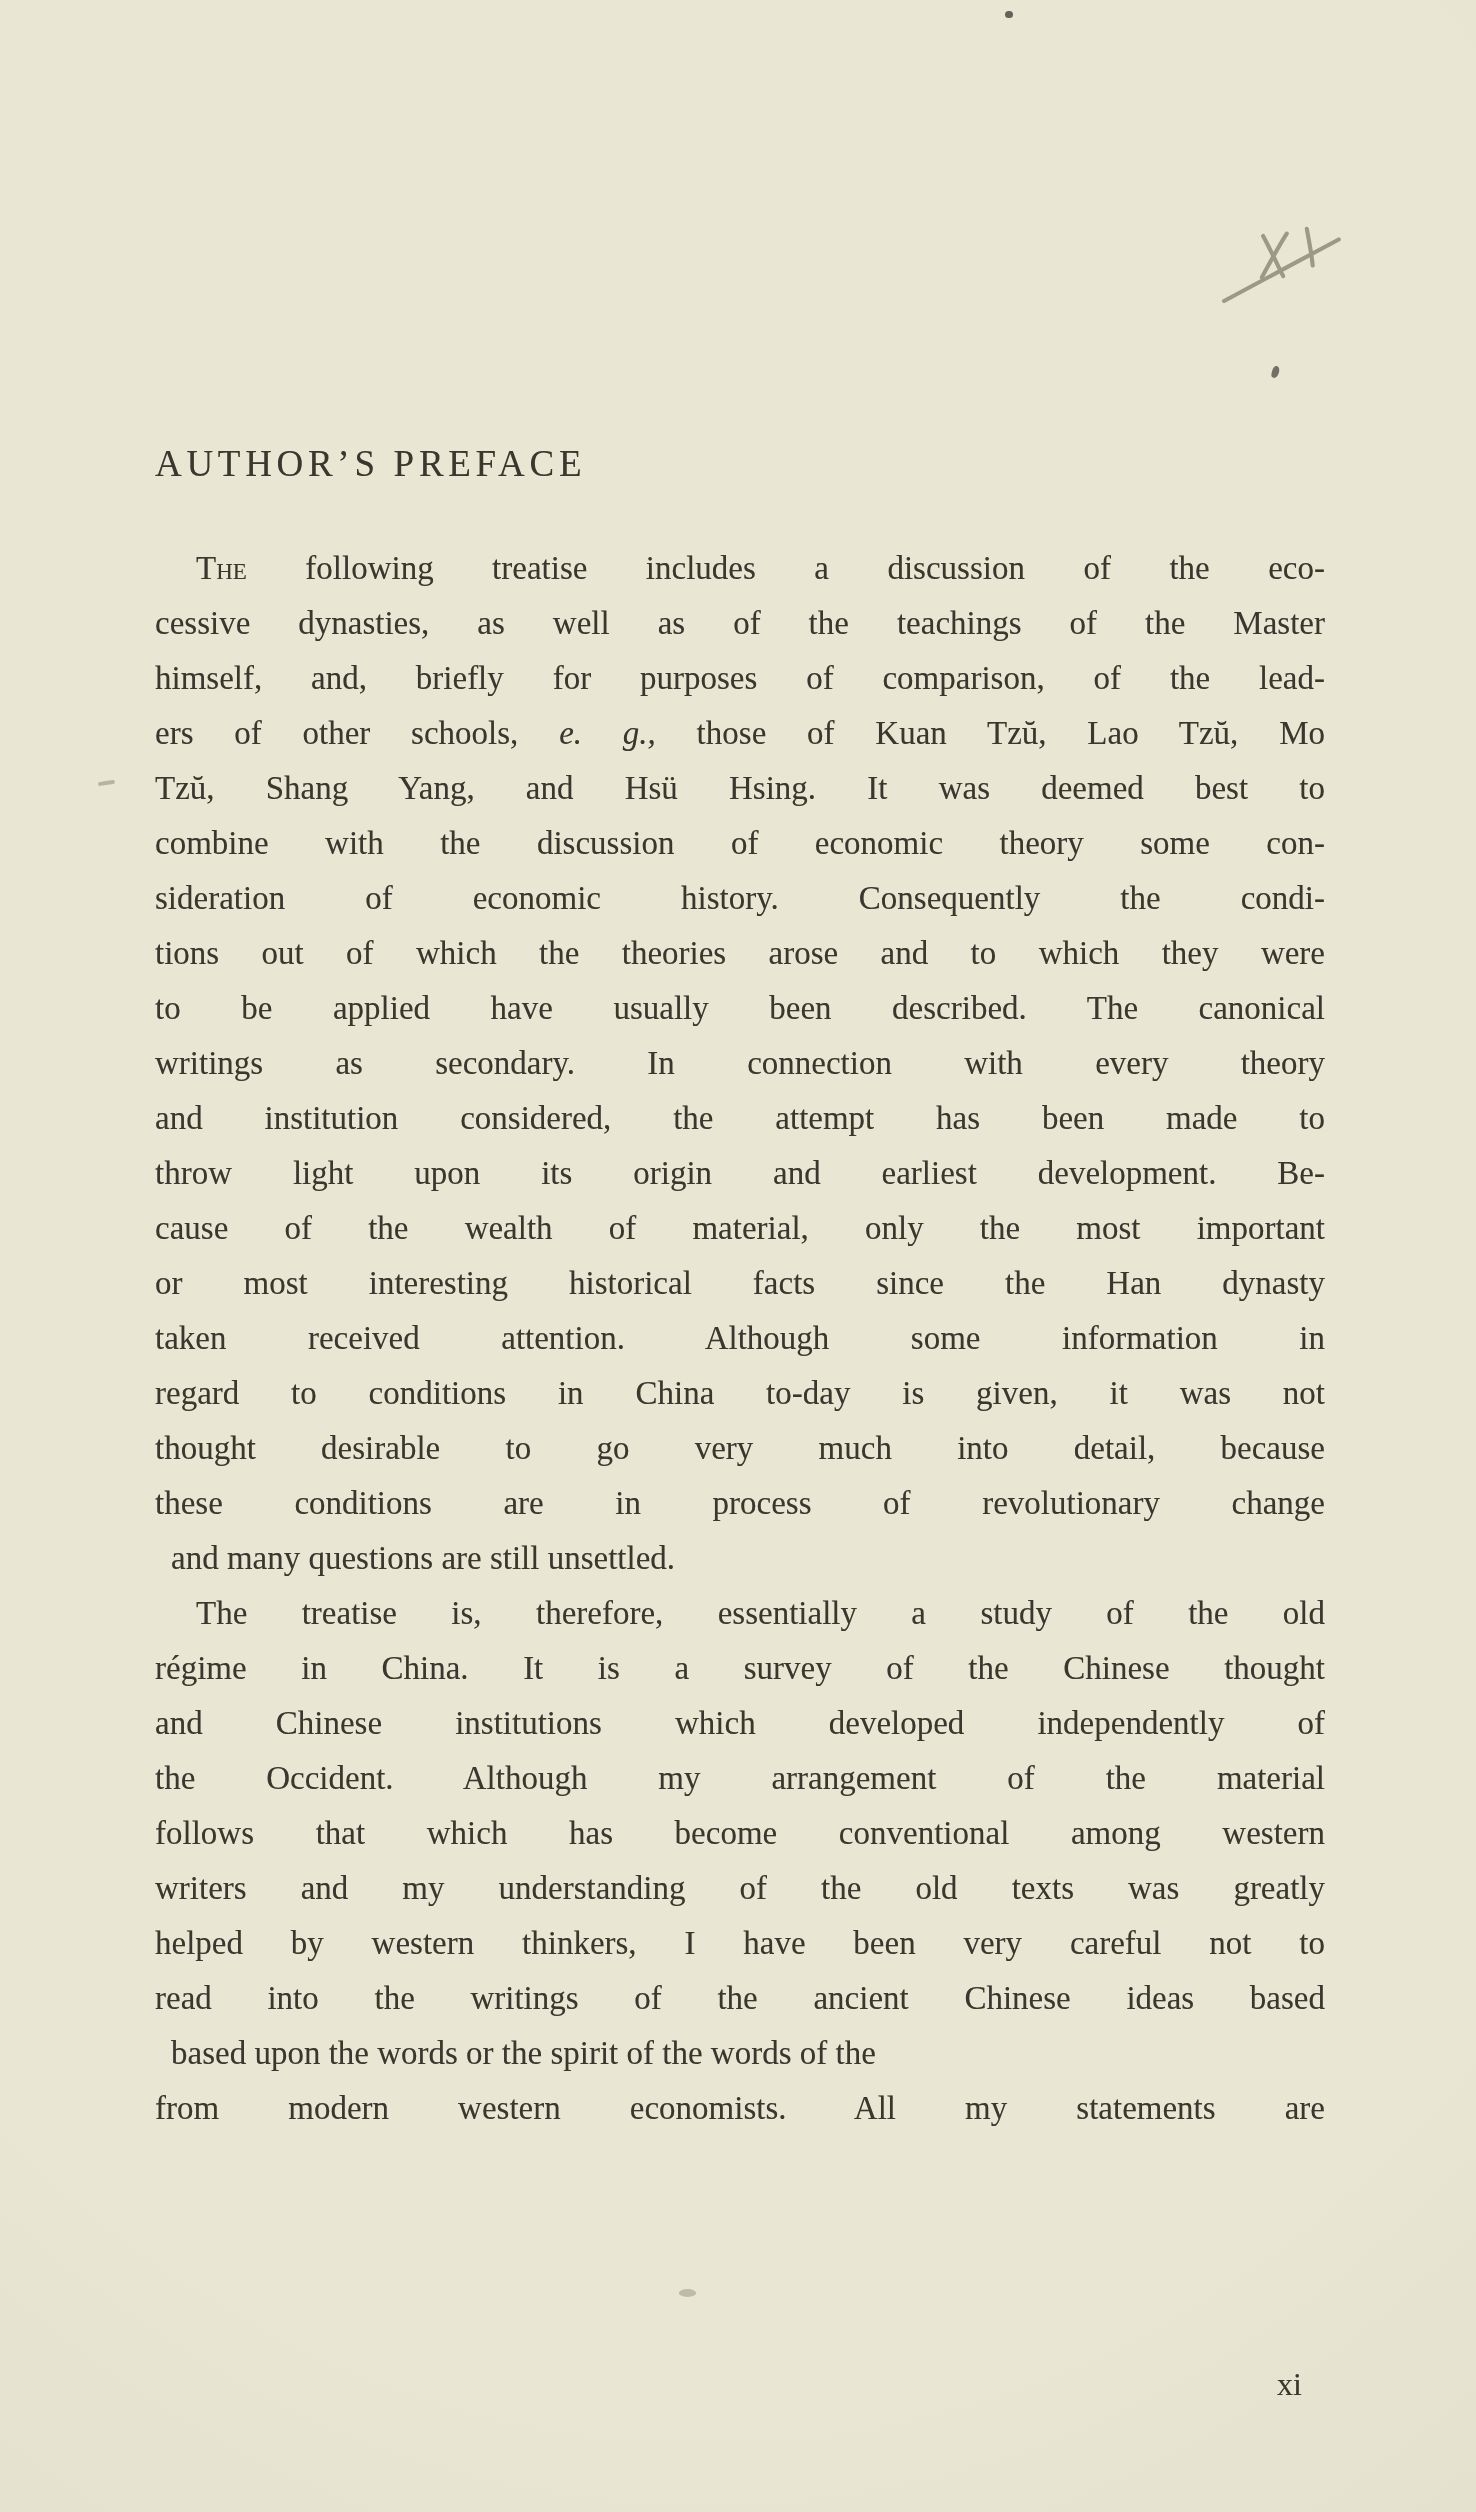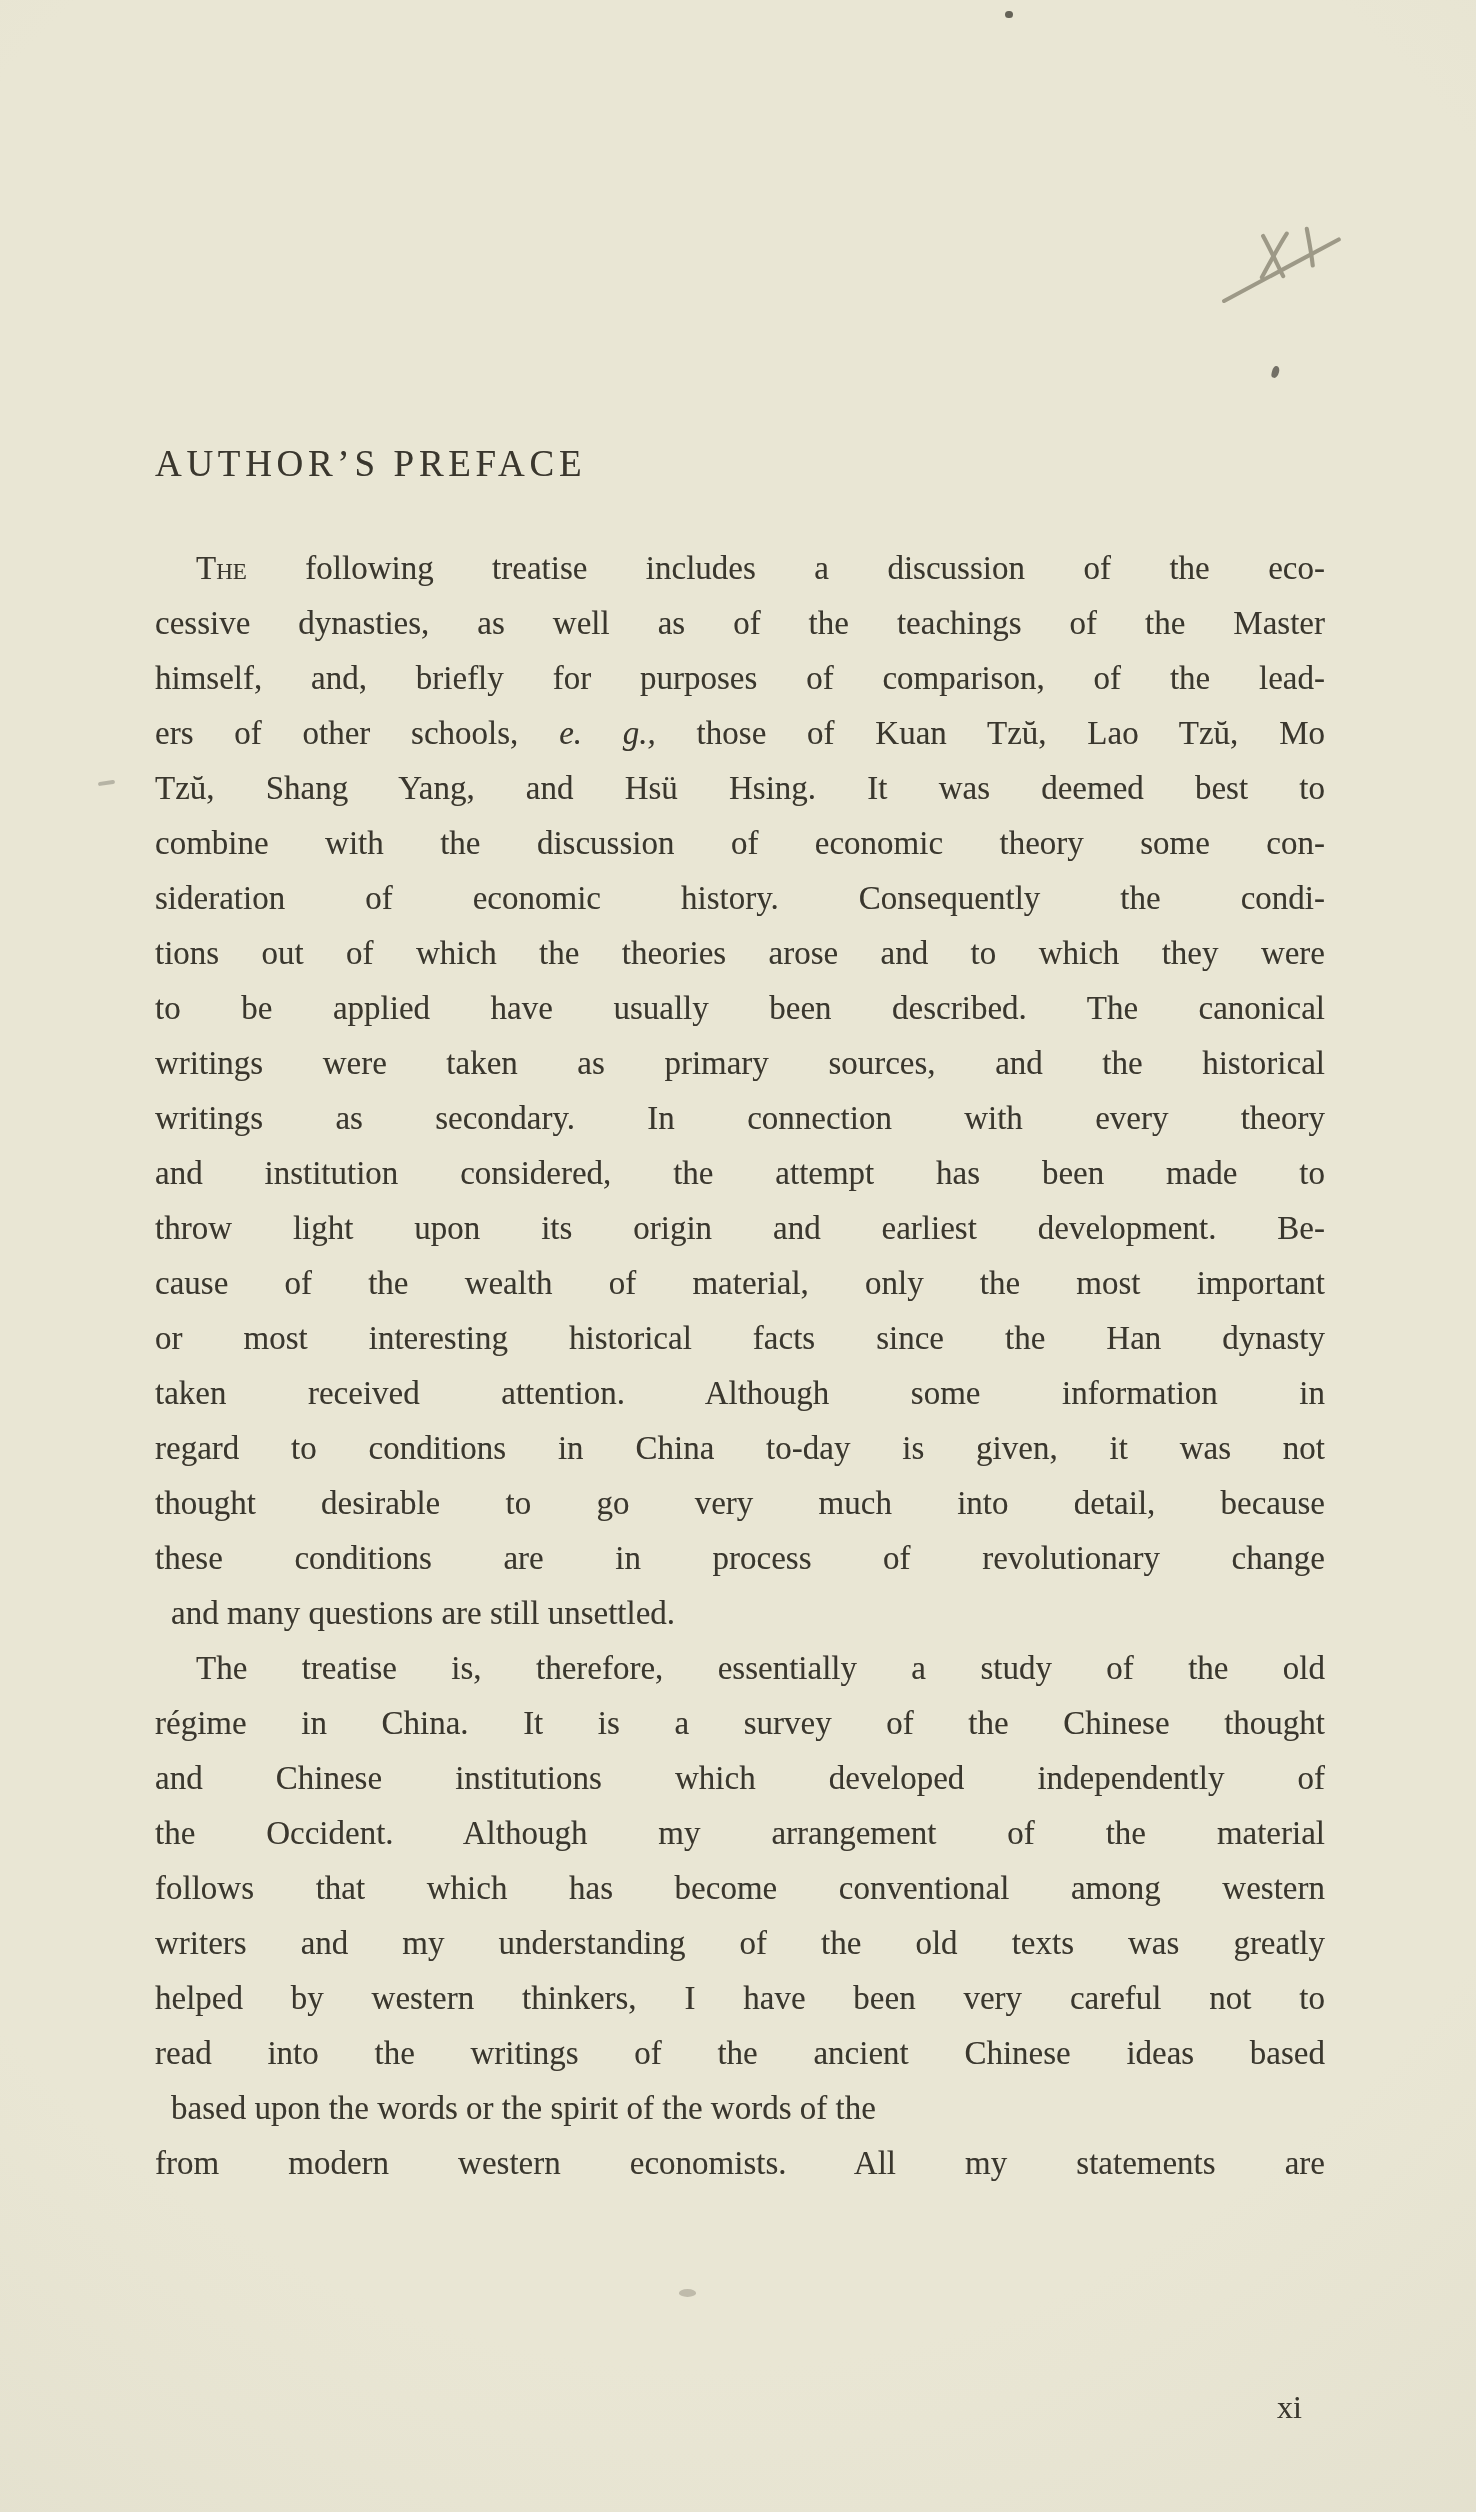--- a/index.html
+++ b/index.html
@@ -53,21 +53,20 @@
   .line.indent { text-indent: 41px; }
   .sc { font-variant: small-caps; }
   .it { font-style: italic; }
   .page-number {
     position: absolute;
     left: 1277px;
     top: 2366px;
     font-size: 32px;
     color: var(--ink);
     text-shadow: 0 0 0.6px rgba(58,55,46,0.3);
-    margin-top: 23px;
   }
   .pencil-mark {
     position: absolute;
     left: 1217px;
     top: 218px;
     width: 130px;
     height: 95px;
     opacity: 0.9;
   }
   .pencil-mark path {
@@ -130,21 +129,20 @@
       <div class="paragraph">
         <div class="line indent"><span class="sc">The</span><span> following treatise includes a discussion of the eco-</span></div>
         <div class="line"><span>cessive dynasties, as well as of the teachings of the Master</span></div>
         <div class="line"><span>himself, and, briefly for purposes of comparison, of the lead-</span></div>
         <div class="line"><span>ers of other schools, </span><span class="it">e. g.,</span><span> those of Kuan Tzŭ, Lao Tzŭ, Mo</span></div>
         <div class="line"><span>Tzŭ, Shang Yang, and Hsü Hsing.  It was deemed best to</span></div>
         <div class="line"><span>combine with the discussion of economic theory some con-</span></div>
         <div class="line"><span>sideration of economic history.  Consequently the condi-</span></div>
         <div class="line"><span>tions out of which the theories arose and to which they were</span></div>
         <div class="line"><span>to be applied have usually been described.  The canonical</span></div>
-        <div class="line"><span>writings were taken as primary sources, and the historical</span></div>
         <div class="line"><span>writings as secondary.  In connection with every theory</span></div>
         <div class="line"><span>and institution considered, the attempt has been made to</span></div>
         <div class="line"><span>throw light upon its origin and earliest development.  Be-</span></div>
         <div class="line"><span>cause of the wealth of material, only the most important</span></div>
         <div class="line"><span>or most interesting historical facts since the Han dynasty</span></div>
         <div class="line"><span>taken received attention.  Although some information in</span></div>
         <div class="line"><span>regard to conditions in China to-day is given, it was not</span></div>
         <div class="line"><span>thought desirable to go very much into detail, because</span></div>
         <div class="line"><span>these conditions are in process of revolutionary change</span></div>
         <div class="line last"><span>and many questions are still unsettled.</span></div>

